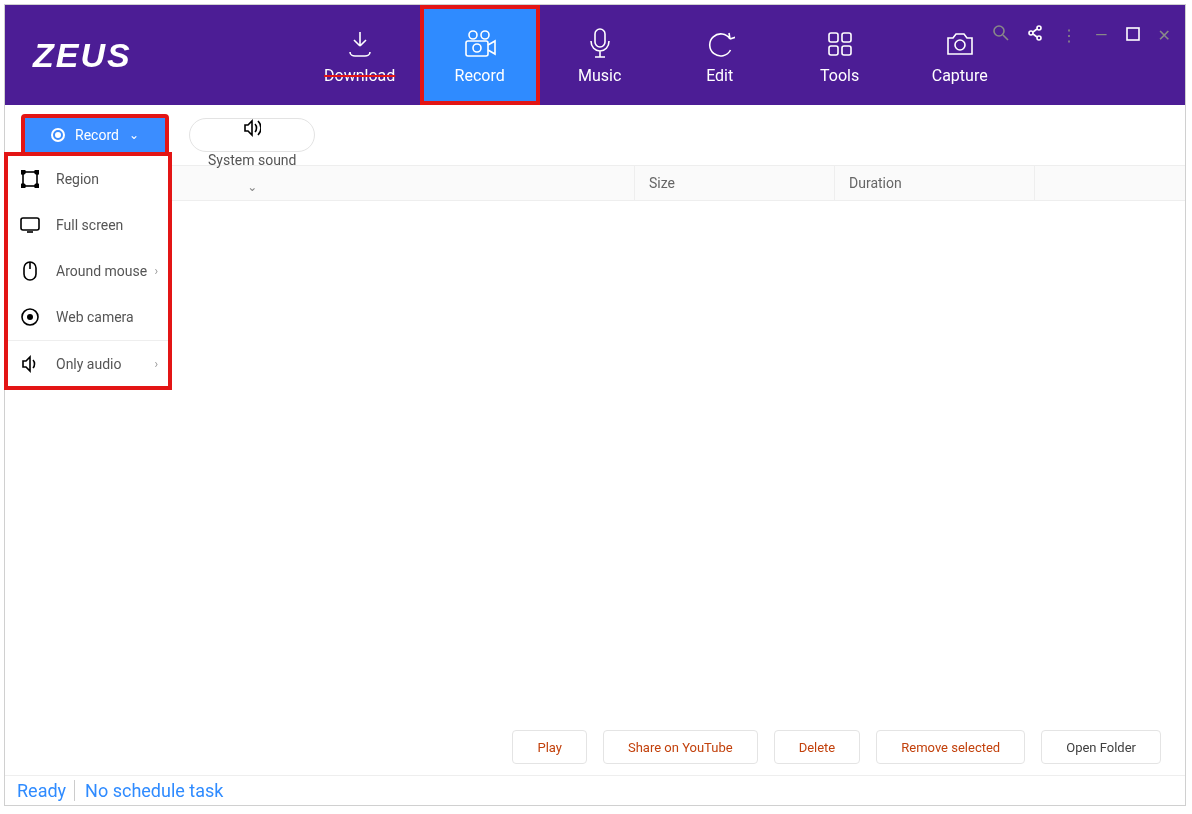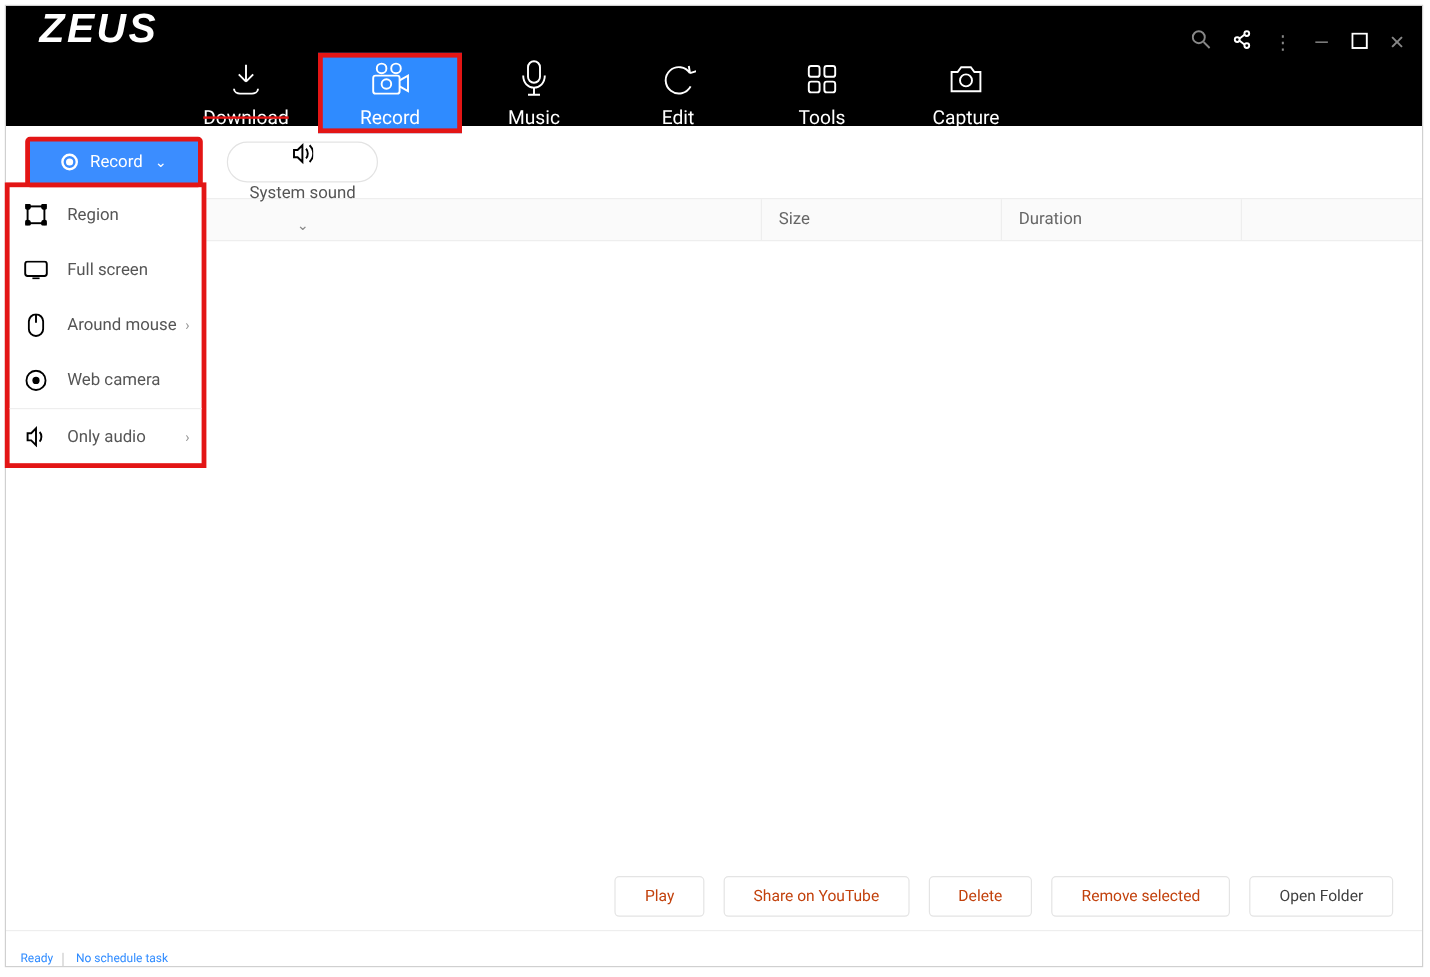--- a/index.html
+++ b/index.html
@@ -1,18 +1,18 @@
 <!DOCTYPE html>
 <html><head>
   <meta charset="utf-8">
   <style>
     * { margin:0; padding:0; box-sizing:border-box; font-family:-apple-system,BlinkMacSystemFont,"Segoe UI",Roboto,Arial,sans-serif; }
     body { width:1192px; height:814px; background:#fff; position:relative; overflow:hidden; }
     .window { width:1182px; height:802px; margin:4px; border:1px solid #d0d0d0; background:#fff; display:flex; flex-direction:column; }
-    .titlebar { height:100px; background:#000000; display:flex; align-items:stretch; position:relative;flex-direction:column; }
+    .titlebar { height:100px; background:#4c1d95; display:flex; align-items:stretch; position:relative; }
     .logo { color:#fff; font-size:34px; font-weight:900; font-style:italic; letter-spacing:2px; padding:0 28px; display:flex; align-items:center; font-family:Arial Black,Arial,sans-serif; }
     .tabs { display:flex; margin-left:140px; }
     .tab { width:120px; display:flex; flex-direction:column; align-items:center; justify-content:center; gap:4px; color:#fff; font-size:16px; cursor:pointer; }
     .tab.active { background:#2f8bff; border:4px solid #e31515; box-sizing:border-box; }
     .tab .icon { width:36px; height:36px; display:flex; align-items:center; justify-content:center; }
     .tab.strike span.lbl { text-decoration:line-through; text-decoration-color:#e31515; text-decoration-thickness:2px; }
     .win-controls { position:absolute; right:14px; top:20px; display:flex; gap:18px; align-items:center; color:#aaa; }
     .win-controls span { cursor:pointer; font-size:16px; }
     .toolbar { height:60px; display:flex; align-items:center; padding:0 16px; gap:20px; position:relative; }
     .record-btn { height:34px; width:140px; background:#3b8dff; color:#fff; border-radius:4px; display:flex; align-items:center; justify-content:center; gap:10px; font-size:14px; cursor:pointer; border:4px solid #e31515; box-sizing:content-box; position:relative; z-index:5; }
@@ -23,21 +23,21 @@
     .content { flex:1; display:flex; flex-direction:column; }
     .list-header { height:36px; display:flex; align-items:center; border-top:1px solid #eee; border-bottom:1px solid #eee; font-size:14px; color:#666; background:#fafafa; }
     .list-header .col { border-right:1px solid #eee; height:100%; display:flex; align-items:center; padding-left:14px; }
     .col-name { width:630px; }
     .col-size { width:200px; }
     .col-duration { width:200px; }
     .list-body { flex:1; position:relative; }
     .footer-btns { height:56px; display:flex; justify-content:flex-end; align-items:center; gap:16px; padding-right:24px; }
     .footer-btns button { height:34px; padding:0 24px; background:#fff; border:1px solid #e4e4e4; border-radius:4px; font-size:13px; color:#c2410c; cursor:pointer; }
     .footer-btns button.enabled { color:#404040; }
-    .statusbar { height:30px; border-top:1px solid #eee; display:flex; align-items:flex-end; gap:10px; padding:0 12px; font-size:10px; }
+    .statusbar { height:30px; border-top:1px solid #eee; display:flex; align-items:center; gap:10px; padding:0 12px; font-size:18px; }
     .statusbar .ready { color:#2f8bff; border-right:1px solid #ccc; padding-right:8px; }
     .statusbar .sched { color:#2f8bff; }
     .dropdown { position:absolute; left:4px; top:152px; width:168px; border:4px solid #e31515; background:#fff; z-index:4; }
     .dropdown .item { height:46px; display:flex; align-items:center; gap:16px; padding:0 12px; font-size:14px; color:#555; cursor:pointer; position:relative; }
     .dropdown .item .mi { width:20px; height:20px; display:flex; align-items:center; justify-content:center; color:#000; }
     .dropdown .item .arrow { position:absolute; right:10px; color:#999; font-size:12px; }
     .dropdown .sep { border-top:1px solid #eee; }
     
     .arrow-annot { position:absolute; left:160px; top:50px; width:260px; height:2px; pointer-events:none; z-index:6; }
     

